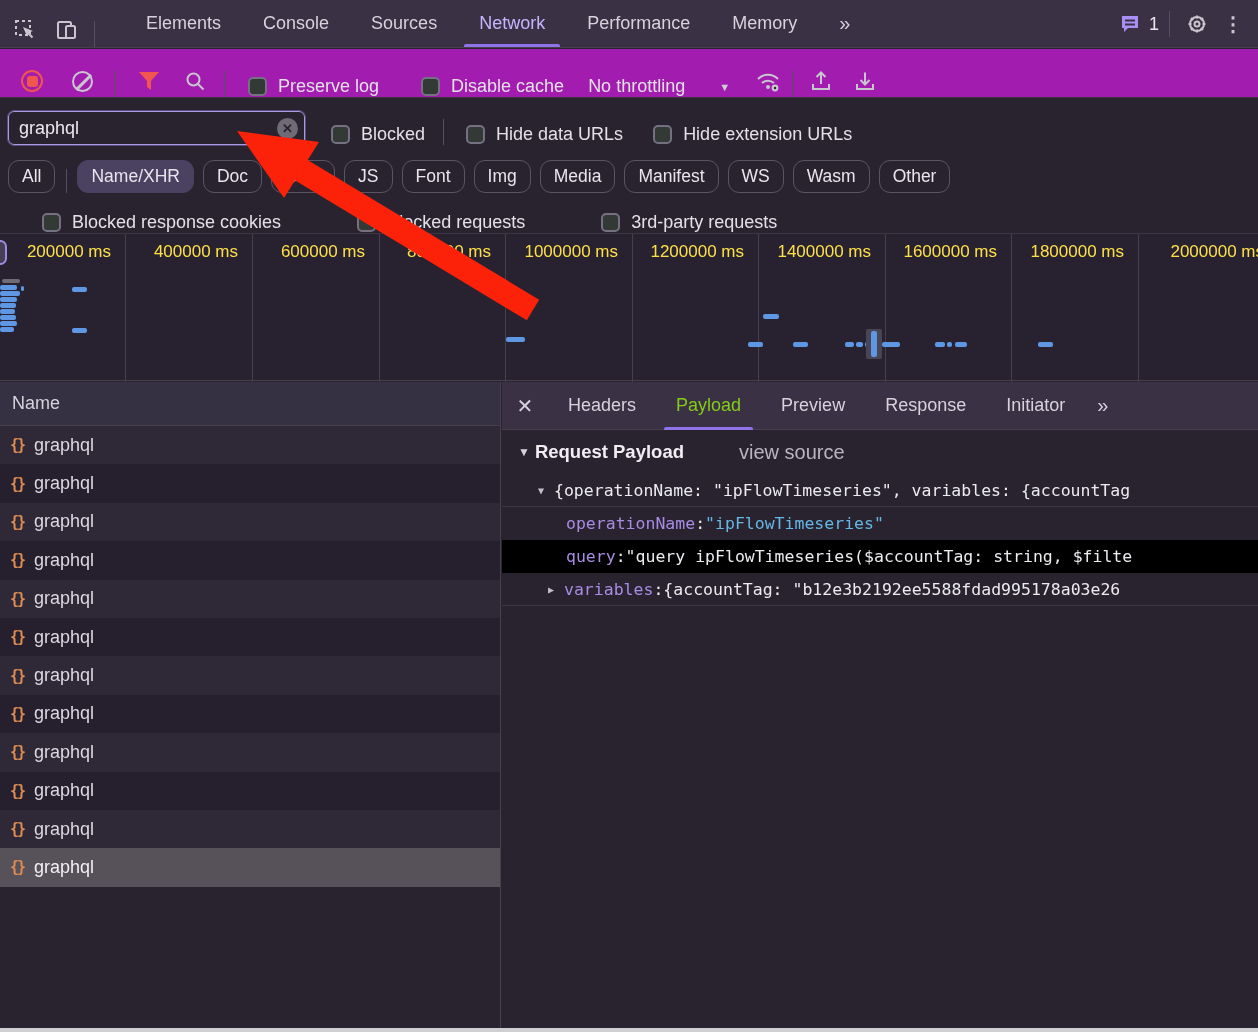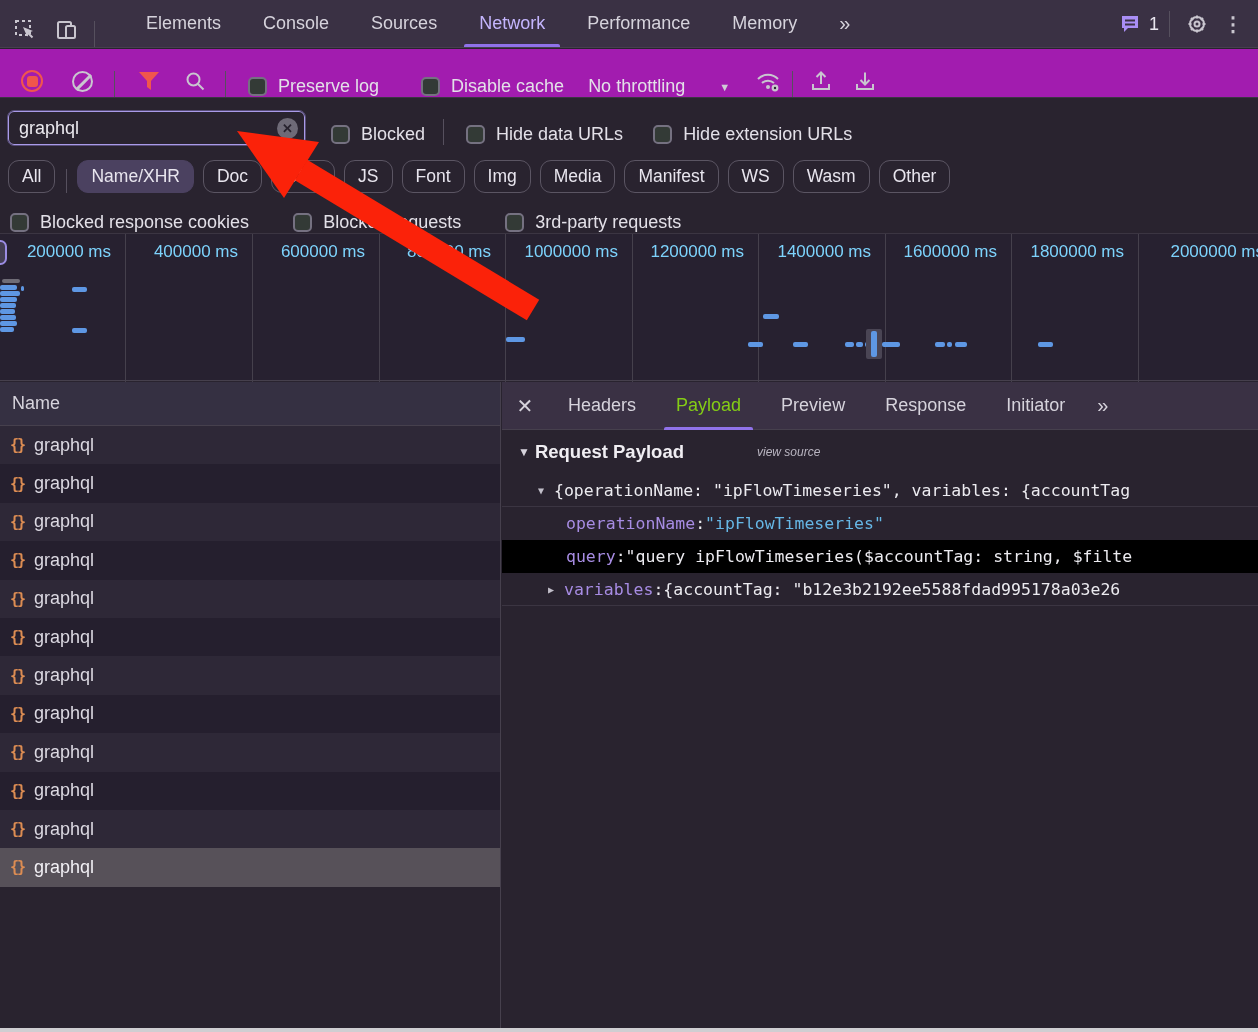--- a/index.html
+++ b/index.html
@@ -23,21 +23,21 @@
   .bubble-count { font-size:18px; color:#e8e5ee; margin-left:7px; }
 
   
   #nettools { top:49px; height:49px; background:#a21caf; border-bottom:1px solid #3b3542; }
   .icon-btn { display:flex; align-items:center; justify-content:center; width:32px; height:32px; margin-left:14px; }
   .record-ring { width:22px; height:22px; border:2.5px solid #f0564d; border-radius:50%; display:flex; align-items:center; justify-content:center; }
   .record-core { width:11px; height:11px; background:#f0564d; border-radius:3px; }
   .block-circle { width:21px; height:21px; border:2.5px solid #c9c6cf; border-radius:50%; position:relative; }
   .block-circle::after { content:""; position:absolute; left:-1px; top:8px; width:21px; height:2.5px; background:#c9c6cf; transform:rotate(-45deg); }
   .checkbox { width:19px; height:19px; border:2px solid #757181; border-radius:5px; background:#333a36; flex:0 0 auto; }
-  .cb-item { display:flex; align-items:center; gap:11px; font-size:18px; color:#e3e0e8; }
+  .cb-item { display:flex; align-items:center; gap:11px; font-size:18px; color:#e3e0e8;margin-left:32px; }
   .ddl { display:flex; align-items:center; font-size:18px; color:#e3e0e8; }
   .caret { font-size:11px; color:#cfccd6; margin-left:34px; }
   #nettools-right { position:absolute; right:0; top:49px; height:49px; display:flex; align-items:center; padding-right:10px; }
 
   
   #filterrow { top:98px; height:47px; background:#29232f; }
   #filter-input-wrap { position:relative; margin-left:8px; }
   #filter-input {
     width:297px; height:34px; background:#29232f; border:1px solid #a99ae8; outline:1px solid #574d78;
     border-radius:6px; color:#eceaf0; font-size:18px; padding:0 34px 0 10px; font-family:"Liberation Sans",sans-serif;
@@ -49,21 +49,21 @@
   .chip { border:1.5px solid #5b5563; border-radius:11px; padding:5px 13px; font-size:17.5px; color:#e8e5ee; margin-right:9px; white-space:nowrap; }
   .chip.active { background:#4b4160; border-color:#4b4160; }
   .chip-sep { width:1px; height:24px; background:#56505e; margin:0 10px 0 2px; }
 
   
   #cbrow { top:193px; height:40px; }
 
   
   #timeline { position:absolute; top:233px; left:0; width:1258px; height:148px; background:#272130; border-top:1px solid #3b3542; border-bottom:1px solid #46404d; }
   .tl-col { position:absolute; top:0; height:148px; border-right:1px solid #45404c; }
-  .tl-label { position:absolute; top:8px; right:14px; font-size:17px; color:#7dd3fc; white-space:nowrap; }
+  .tl-label { position:absolute; top:8px; right:14px; font-size:17px; color:#fde047; white-space:nowrap; }
   .tl-bar { position:absolute; border-radius:2px; }
   #tl-handle { position:absolute; left:-6px; top:6px; width:13px; height:25px; border:2px solid #9b8ce2; border-radius:7px; background:#453f54; }
 
   
   #left-panel { position:absolute; top:382px; left:0; width:501px; bottom:4px; background:#29232f; border-right:1px solid #46404d; }
   #name-header { height:44px; background:#353042; border-bottom:1px solid #46404d; display:flex; align-items:center; padding-left:12px; font-size:18px; color:#d6d3dc; }
   .req-row { height:38.4px; display:flex; align-items:center; padding-left:10px; gap:10px; font-size:18px; color:#dcd9e2; }
   .req-row:nth-child(odd) { background:#2e2837; }
   .req-row:nth-child(even) { background:#251f2e; }
   .req-row.selected { background:#575159; color:#f2f0f5; }
@@ -75,21 +75,21 @@
   .dtab { position:relative; height:48px; display:flex; align-items:center; padding:0 20px; font-size:18px; color:#d6d3dc; }
   .dtab.active { color:#84cc16; }
   .dtab.active::after { content:""; position:absolute; left:8px; right:8px; bottom:0; height:3px; background:#9072ea; border-radius:2px 2px 0 0; }
   .dt-more { font-size:20px; color:#d6d3dc; padding:0 12px; letter-spacing:-2px; }
 
   
   #payload { font-size:17px; }
   #payload-header { display:flex; align-items:center; height:44px; padding-left:16px; color:#f0eef3; }
   #payload-header .tri { font-size:12px; margin-right:5px; color:#d6d3dc; }
   #payload-header .title { font-weight:bold; font-size:18.5px; }
-  #payload-header .viewsrc { color:#b9b5c1; margin-left:73px; font-size:12px;font-style:italic; }
+  #payload-header .viewsrc { color:#b9b5c1; margin-left:55px; font-size:20px; }
   .mono { font-family:"DejaVu Sans Mono", monospace; font-size:16.5px; }
   .p-line { display:flex; align-items:center; height:33px; white-space:nowrap; overflow:hidden; }
   .p-line .tri { font-size:11px; color:#c2bfca; width:16px; flex:0 0 auto; }
   .p-summary { padding-left:36px; color:#ecebf0; border-bottom:1px solid #3b3542; }
   .p-kv { padding-left:64px; color:#ecebf0; }
   .p-kv.hl { background:#000000; }
   .p-kv.arrowed { padding-left:46px; }
   .key { color:#a78ce3; }
   .str { color:#66b7e6; }
   .plain { color:#ecebf0; }

